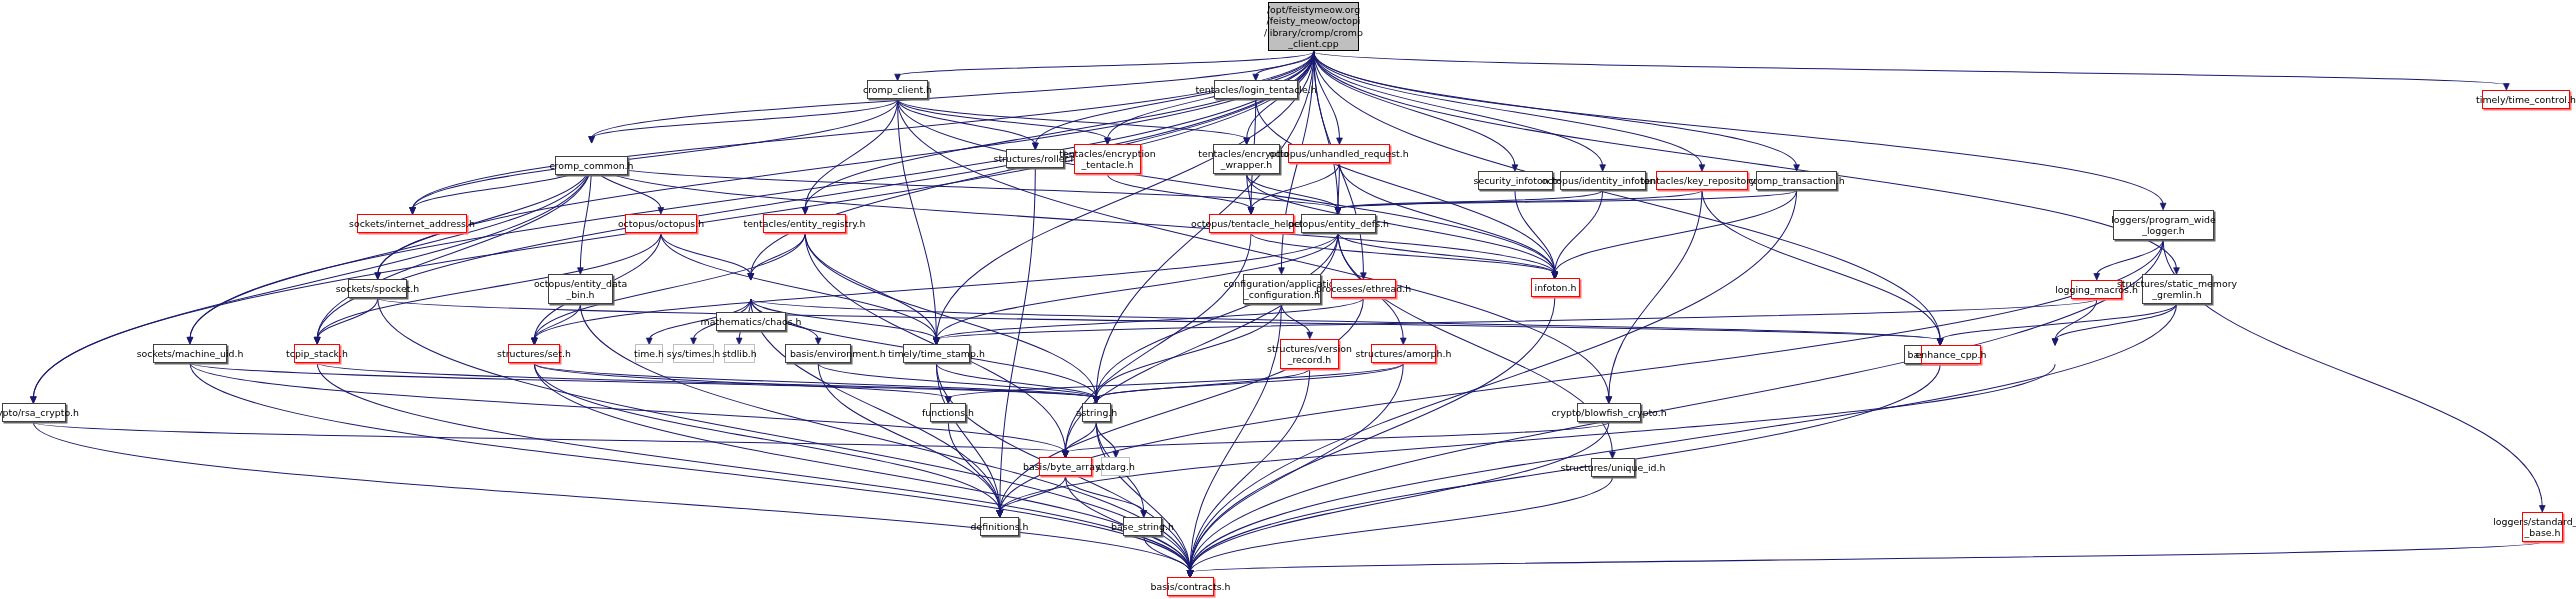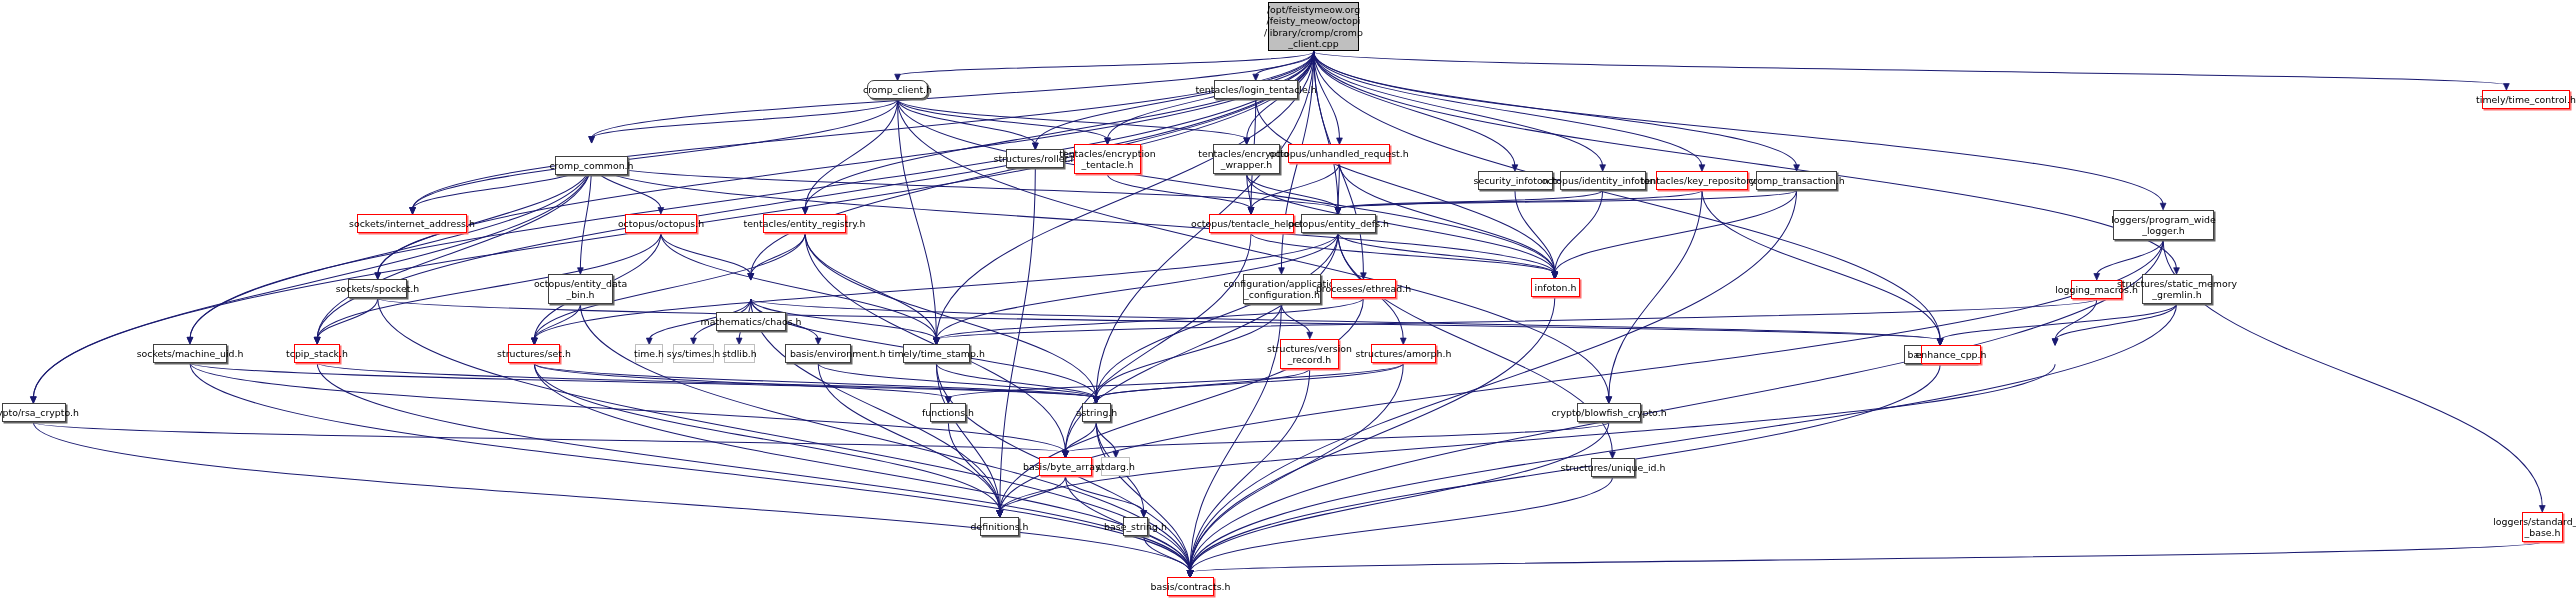--- a/index.html
+++ b/index.html
@@ -312,21 +312,21 @@
       <path d="M1577.5,739 C1577.5,764.65 1641.5,770.35 1641.5,789" class="edge"></path>
       <polygon points="1637.5,787 1645.5,787 1641.5,796" class="arrow"></polygon>
       <path d="M3506.5,747 C3506.5,769.05 1641.5,773.95 1641.5,789" class="edge"></path>
       <polygon points="1637.5,787 1645.5,787 1641.5,796" class="arrow"></polygon>
     </svg>
   <div id="nodes">
       <div class="node root" style="left: 1268px; top: 2.2px; width: 91px; height: 49px; font-size: 9.4px; line-height: 11.6px;">/opt/feistymeow.org
 /feisty_meow/octopi
 /library/cromp/cromp
 _client.cpp</div>
-      <div class="node" style="left: 867px; top: 80px; width: 61px; height: 19px; border-radius: 7px;">cromp_client.h</div>
+      <div class="node" style="left: 867px; top: 80px; width: 61px; height: 19px;">cromp_client.h</div>
       <div class="node" style="left: 1214px; top: 80px; width: 84px; height: 19px;">tentacles/login_tentacle.h</div>
       <div class="node red" style="left: 2462px; top: 90px; width: 88px; height: 19px; margin-left: 20px;">timely/time_control.h</div>
       <div class="node" style="left: 555px; top: 156px; width: 73px; height: 19px;">cromp_common.h</div>
       <div class="node" style="left: 1006px; top: 149px; width: 58px; height: 19px;">structures/roller.h</div>
       <div class="node red" style="left: 1074px; top: 144px; width: 67px; height: 30px;">tentacles/encryption
 _tentacle.h</div>
       <div class="node" style="left: 1213px; top: 144px; width: 67px; height: 30px;">tentacles/encryption
 _wrapper.h</div>
       <div class="node red" style="left: 1288px; top: 144px; width: 102px; height: 19px;">octopus/unhandled_request.h</div>
       <div class="node" style="left: 1478px; top: 171px; width: 75px; height: 19px;">security_infoton.h</div>
@@ -365,19 +365,19 @@
       <div class="node" style="left: 1904px; top: 345px; width: 73px; height: 19px;">basis/mutex.h</div>
       <div class="node red" style="left: 1921px; top: 345px; width: 60px; height: 19px;">enhance_cpp.h</div>
       <div class="node" style="left: 1.5px; top: 403px; width: 64px; height: 19px;">crypto/rsa_crypto.h</div>
       <div class="node" style="left: 930px; top: 403px; width: 36px; height: 19px;">functions.h</div>
       <div class="node" style="left: 1082px; top: 403px; width: 29px; height: 19px;">astring.h</div>
       <div class="node" style="left: 1577px; top: 403px; width: 64px; height: 19px;">crypto/blowfish_crypto.h</div>
       <div class="node red" style="left: 1039px; top: 457px; width: 53px; height: 19px;">basis/byte_array.h</div>
       <div class="node grey" style="left: 1101px; top: 457px; width: 29px; height: 19px;">stdarg.h</div>
       <div class="node" style="left: 1591px; top: 458px; width: 44px; height: 19px;">structures/unique_id.h</div>
       <div class="node" style="left: 980px; top: 517px; width: 39px; height: 19px;">definitions.h</div>
-      <div class="node" style="left: 1123px; top: 517px; width: 25px; height: 19px;">base_string.h</div>
+      <div class="node" style="left: 1123px; top: 517px; width: 39px; height: 19px;">base_string.h</div>
       <div class="node red" style="left: 2522px; top: 512px; width: 41px; height: 30px;">loggers/standard_log
 _base.h</div>
       <div class="node red" style="left: 1167px; top: 577px; width: 47px; height: 19px;">basis/contracts.h</div>
     </div>
 </div>
 
 
 </body></html>

